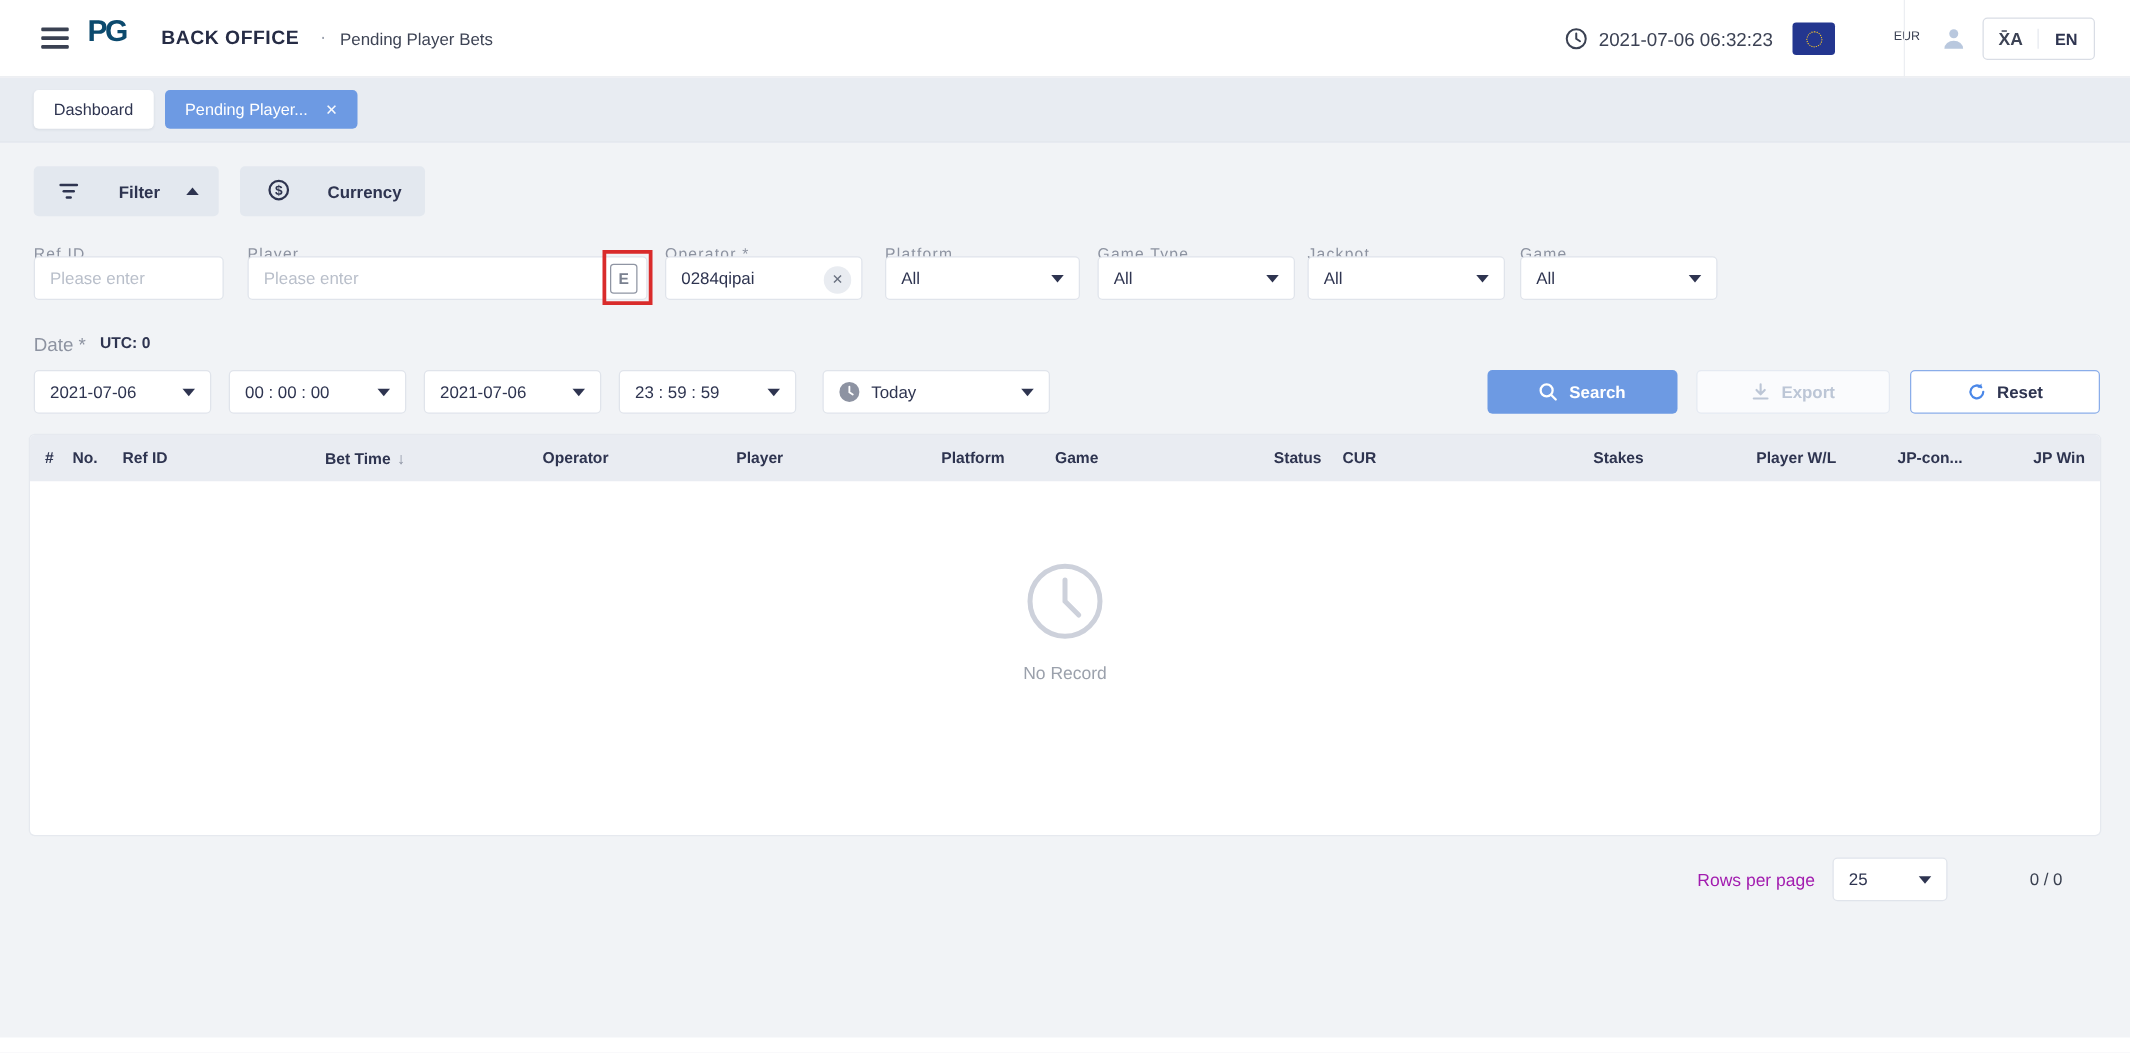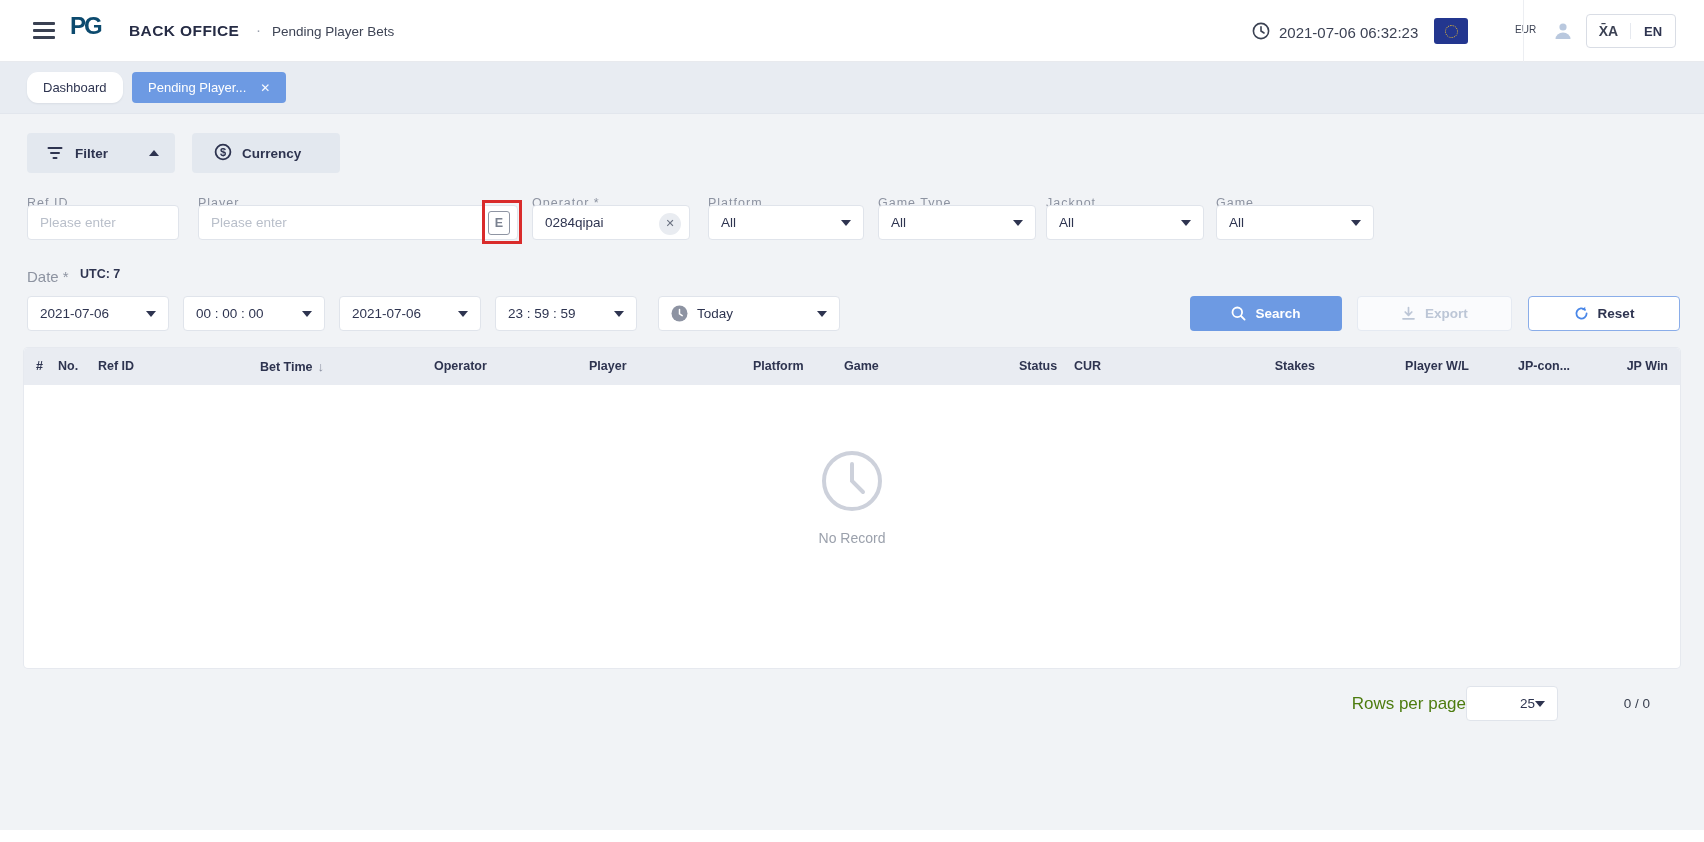--- a/index.html
+++ b/index.html
@@ -22,27 +22,27 @@
   .hdr-cur { position:absolute; left:1478px; top:24px; font-size:10px; color:#3c4254;margin-left:37px; }
   .hdr-divider { position:absolute; left:1523px; top:0; width:1px; height:62px; background:#eceef2; }
   .person { position:absolute; left:1552px; top:20px; }
   .langbox { position:absolute; left:1586px; top:14px; width:90px; height:34px; background:#ffffff; border:1px solid #d9dde5; border-radius:4px; display:flex; align-items:center; cursor:pointer; }
   .langbox .tr-icon { width:44px; text-align:center; font-size:14px; font-weight:bold; color:#3c4254; border-right:1px solid #e6e9ef; }
   .langbox .lang { flex:1; text-align:center; font-size:13px; font-weight:bold; color:#2e3450; }
 
   
   .tabbar { position:absolute; left:0; top:62px; width:1704px; height:52px; background:#e8ecf2; border-bottom:1px solid #e2e6ed; }
   .tab { position:absolute; top:10px; height:31px; border-radius:4px; display:flex; align-items:center; padding:0 16px; font-size:13px; cursor:pointer; }
-  .tab.inactive { left:27px; background:#ffffff; color:#2e3450; box-shadow:0 1px 2px rgba(40,50,80,.08);border-radius:11px; }
+  .tab.inactive { left:27px; background:#ffffff; color:#2e3450; box-shadow:0 1px 2px rgba(40,50,80,.08); }
   .tab.active { left:132px; background:#6d9ae3; color:#ffffff; }
   .tab.active .tab-close { margin-left:14px; font-size:12px; opacity:.95; cursor:pointer; }
   .tab-notch { position:absolute; left:200px; top:44px; width:0; height:0; border-left:7px solid transparent; border-right:7px solid transparent; border-bottom:8px solid #f7f9fb; }
 
   
-  .tool-btn { position:absolute; top:133px; height:40px; background:#e3e8ef; border-radius:4px; display:flex; align-items:center; font-size:13.5px; font-weight:bold; color:#2e3450; cursor:pointer; }
+  .tool-btn { position:absolute; top:133px; height:40px; background:#e3e8ef; border-radius:4px; display:flex; align-items:center; font-size:13.5px; font-weight:bold; color:#2e3450; cursor:pointer;gap:20px; }
   .btn-filter { left:27px; width:148px; padding:0 16px 0 20px; }
   .btn-currency { left:192px; width:148px; padding:0 16px 0 22px; }
   .filter-glyph { width:16px; height:12px; margin-right:12px; position:relative; }
   .filter-glyph i { position:absolute; left:50%; transform:translateX(-50%); height:2.2px; background:#2e3450; border-radius:1px; display:block; }
   .filter-glyph i:nth-child(1){ top:0; width:15px; }
   .filter-glyph i:nth-child(2){ top:5px; width:10px; }
   .filter-glyph i:nth-child(3){ top:10px; width:5px; }
   .caret-up { margin-left:auto; width:0; height:0; border-left:5px solid transparent; border-right:5px solid transparent; border-bottom:6px solid #2e3450; }
   .cur-glyph { margin-right:10px; }
 
@@ -71,22 +71,22 @@
   .panel { position:absolute; left:24px; top:348px; width:1656px; height:320px; background:#ffffff; border-radius:4px; box-shadow:0 0 0 1px rgba(210,216,226,.35); }
   .thead { position:relative; height:37px; background:#e9ecf2; border-radius:4px 4px 0 0; font-size:12.5px; font-weight:bold; color:#2e3450; }
   .th { position:absolute; top:11px; white-space:nowrap; }
   .th.r { text-align:right; }
   .sort-arrow { color:#8a90a0; font-weight:normal; font-size:13px; margin-left:5px; }
   .empty { position:absolute; left:0; top:100px; width:100%; display:flex; flex-direction:column; align-items:center; }
   .empty-text { margin-top:16px; font-size:14px; color:#9ba1ac; }
 
   
   .pagerow { position:absolute; left:0; top:686px; width:1650px; height:35px; display:flex; align-items:center; justify-content:flex-end; }
-  .rpp-label { font-size:17px; color:#4d7c0f; }
-  .rpp-box { position:relative; width:92px; height:35px; background:#fff; border:1px solid #e0e4eb; border-radius:4px; display:flex; align-items:center; justify-content:flex-end; padding:0 12px; font-size:13.5px; color:#2e3450; cursor:pointer; }
+  .rpp-label { font-size:14px; color:#a21caf; margin-right:14px; }
+  .rpp-box { position:relative; width:92px; height:35px; background:#fff; border:1px solid #e0e4eb; border-radius:4px; display:flex; align-items:center; justify-content:space-between; padding:0 12px; font-size:13.5px; color:#2e3450; cursor:pointer; }
   .page-count { width:46px; text-align:right; margin-left:46px; font-size:13.5px; color:#3a4050; }
 
   .bottom-strip { position:absolute; left:0; top:830px; width:1704px; height:12px; background:#ffffff; }
 </style>
 </head>
 <body>
 
 <div class="app">
 
   <header class="topbar">
@@ -188,21 +188,21 @@
   <div class="fbox selbox" style="left:1046px; width:158px">
     <span>All</span>
     <span class="caret-down"></span>
   </div>
   <div class="fbox selbox" style="left:1216px; width:158px">
     <span>All</span>
     <span class="caret-down"></span>
   </div>
 
   <div class="date-lbl">Date *</div>
-  <div class="utc-lbl">UTC: 7</div>
+  <div class="utc-lbl">UTC: 0</div>
 
   <div class="fbox selbox dbox" style="left:27px; width:142px">
     <span>2021-07-06</span>
     <span class="caret-down"></span>
   </div>
   <div class="fbox selbox dbox" style="left:183px; width:142px">
     <span>00 : 00 : 00</span>
     <span class="caret-down"></span>
   </div>
   <div class="fbox selbox dbox" style="left:339px; width:142px">

